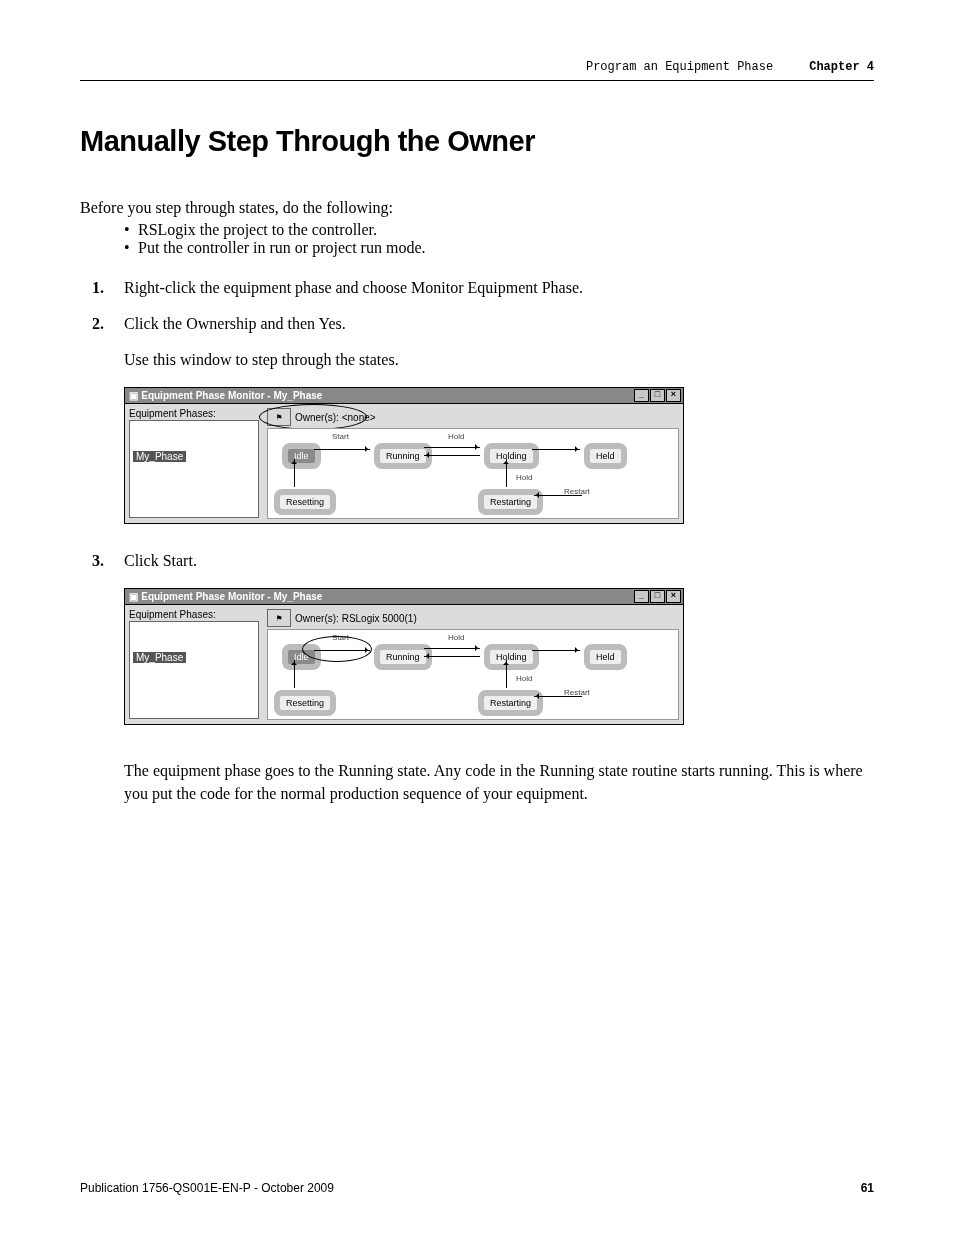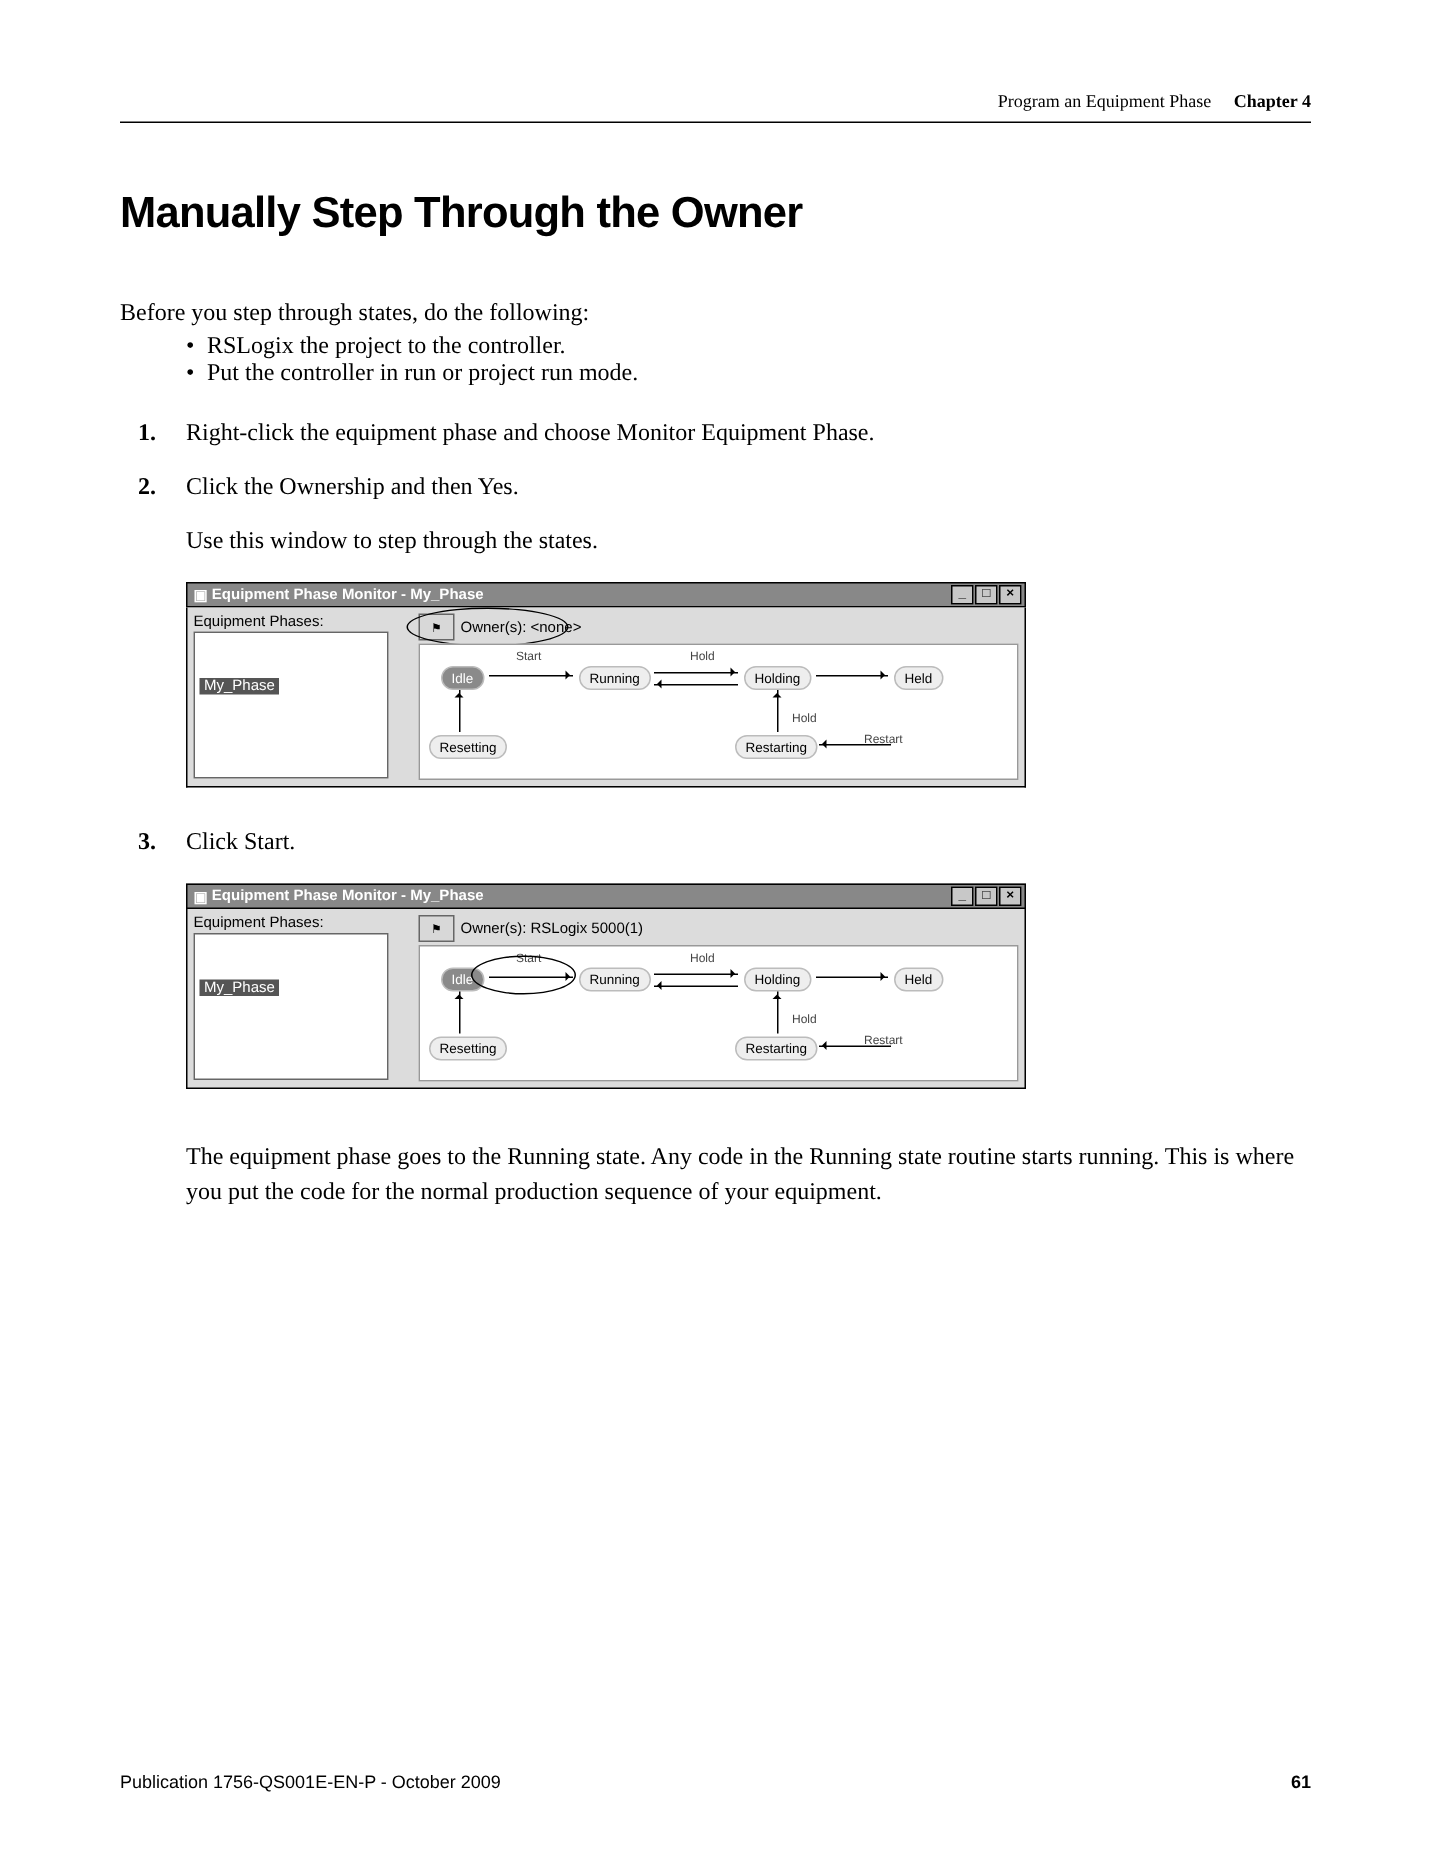--- a/index.html
+++ b/index.html
@@ -17,21 +17,21 @@
     padding: 60px 80px 40px 80px;
     box-sizing: border-box;
     height: 100%;
     position: relative;
   }
   .header-line {
     border-bottom: 1.5px solid #000;
     margin-bottom: 44px;
     padding-bottom: 6px;
     text-align: right;
-    font-family: Liberation Serif, serif;
+    font-family: Liberation Mono, monospace;
     font-size: 12px;
   }
   .header-line .chapter-bold {
     font-weight: bold;
   }
   h1.section-title {
     font-family: "Arial Narrow", Arial, Helvetica, sans-serif;
     font-weight: bold;
     font-size: 29px;
     letter-spacing: -0.5px;
@@ -98,21 +98,21 @@
     color: #000;
   }
   .win-body {
     display: flex;
     border: 1px solid #000;
     border-top: none;
     background: #dcdcdc;
     padding: 4px;
     height: 120px;
     box-sizing: border-box;
-    gap: 12px;
+    gap: 0;
   }
   .tree-label {
     font-size: 10px;
     margin-bottom: 1px;
   }
   .tree-box {
     background: #fff;
     border: 1px solid #666;
     width: 130px;
     height: 98px;
@@ -155,21 +155,21 @@
   }
   .diagram {
     background: #fff;
     border: 1px solid #999;
     flex: 1;
     position: relative;
     font-size: 9px;
   }
   .st {
     position: absolute;
-    border: 1px solid #f9a8d4;
+    border: 6px solid #f9a8d4;
     border-radius: 8px;
     padding: 2px 6px;
     background: #eee;
     font-size: 9px;
   }
   .st.active { background: #8a8a8a; color: #fff; }
   .lbl {
     position: absolute;
     font-size: 8px;
     color: #444;

